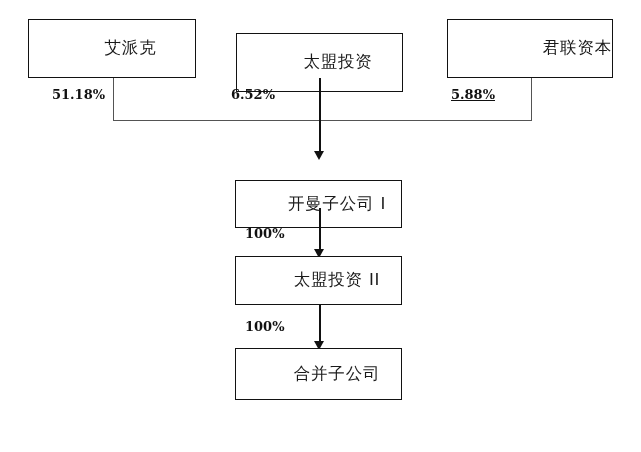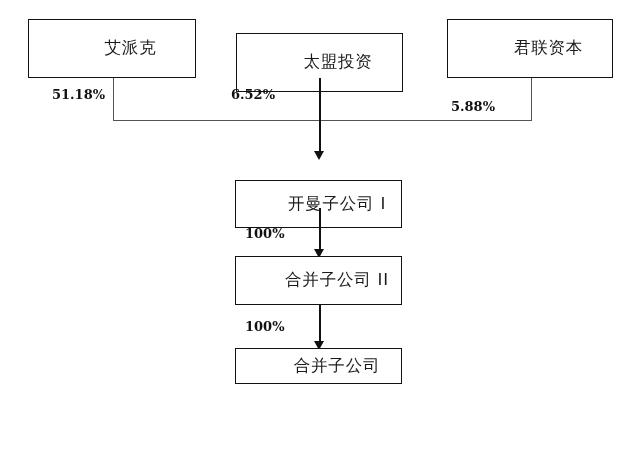--- a/index.html
+++ b/index.html
@@ -32,25 +32,25 @@
     font-family: "DejaVu Sans", "Liberation Sans", sans-serif;
     font-size: 16.5px;
     color: #1a1a1a;
     letter-spacing: 0.8px;
     white-space: nowrap;
     line-height: 1;
   }
   
   #node-aipaike   { left: 28px;  top: 19px;  width: 168px; height: 59px; }
   #node-taimeng   { left: 236px; top: 33px; width: 167px; height: 59px; }
-  #node-junlian   { left: 447px; top: 19px; width: 166px; height: 59px; }
+  #node-junlian   { left: 447px; top: 19px; width: 166px; height: 59px; justify-content: flex-end; }
   
   #node-cayman-1  { left: 235px; top: 160px; width: 167px; height: 48px; margin-top: 20px; }
   #node-cayman-2  { left: 235px; top: 256px; width: 167px; height: 49px; }
-  #node-merger    { left: 235px; top: 348px; width: 167px; height: 36px; }
+  #node-merger    { left: 235px; top: 348px; width: 167px; height: 52px; }
 
   
   .line-v {
     position: absolute;
     width: 0;
     border-left: 1.6px solid #2e2e2e;
   }
   .line-v.thin { border-left: 1.4px solid #545454; }
   .line-h {
     position: absolute;
@@ -89,21 +89,21 @@
     position: absolute;
     font-family: "DejaVu Serif", "Liberation Serif", serif;
     font-weight: bold;
     font-size: 13px;
     color: #111111;
     white-space: nowrap;
     line-height: 1;
   }
   #pct-aipaike  { left: 52px;  top: 88px; }
   #pct-taimeng  { left: 231px; top: 88px; }
-  #pct-junlian  { left: 451px; top: 100px; }
+  #pct-junlian  { left: 451px; top: 88px; text-decoration: underline; }
   #pct-cayman-1 { left: 245px; top: 227px; }
   #pct-cayman-2 { left: 245px; top: 320px; }
 </style>
 </head>
 <body>
 
 <div id="diagram-canvas">
 
   <div class="node-box" id="node-aipaike">
     <span class="node-label">艾派克</span>
@@ -129,21 +129,21 @@
 
   <div class="node-box" id="node-cayman-1">
     <span class="node-label">开曼子公司 I</span>
   </div>
 
   <div class="line-v heavy" id="link-cayman1-2"></div>
   <div class="arrow-head" id="arrow-into-cayman2"></div>
   <div class="pct-label" id="pct-cayman-1">100%</div>
 
   <div class="node-box" id="node-cayman-2">
-    <span class="node-label">合并子公司 II</span>
+    <span class="node-label">太盟投资 II</span>
   </div>
 
   <div class="line-v heavy" id="link-cayman2-m"></div>
   <div class="arrow-head" id="arrow-into-merger"></div>
   <div class="pct-label" id="pct-cayman-2">100%</div>
 
   <div class="node-box" id="node-merger">
     <span class="node-label">合并子公司</span>
   </div>
 

